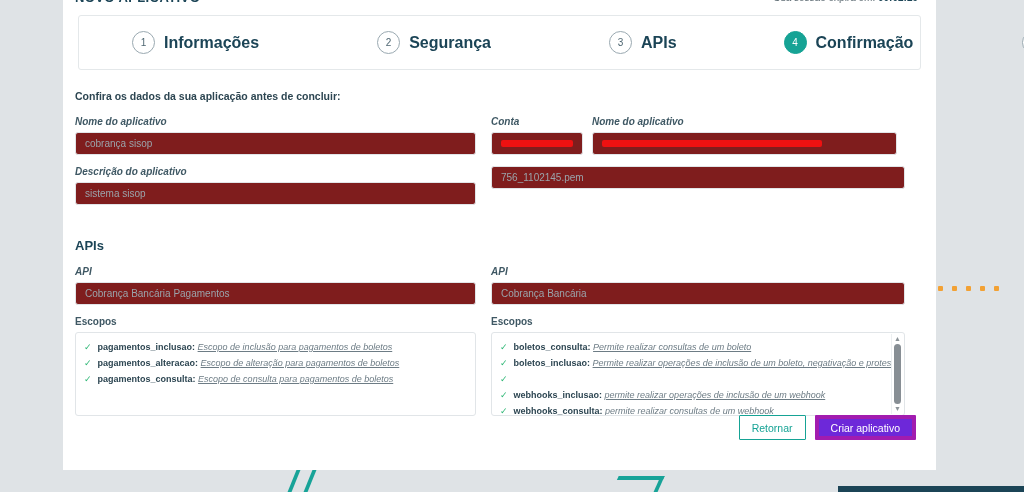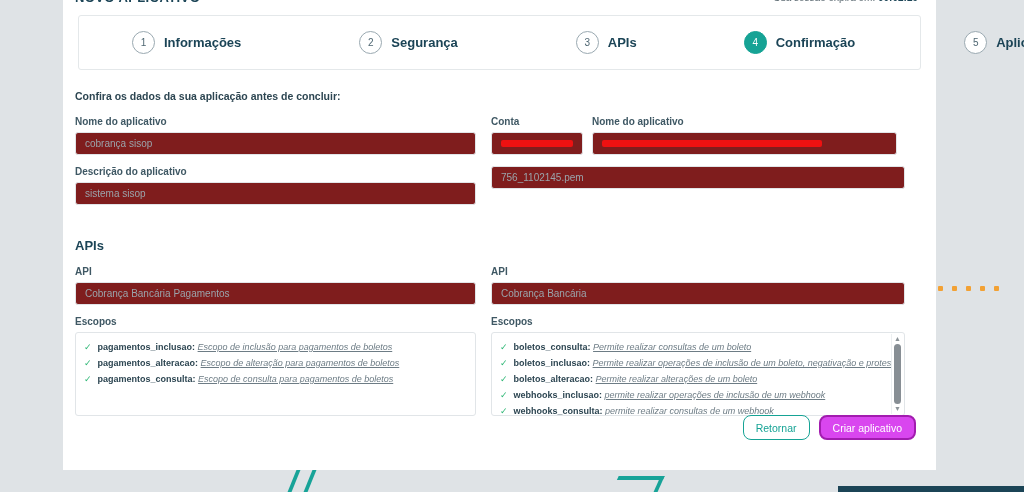--- a/index.html
+++ b/index.html
@@ -73,38 +73,38 @@
   .step:nth-child(3) { margin-left: 118px; }
   .step:nth-child(4) { margin-left: 107px; }
   .step:nth-child(5) { margin-left: 109px; }
   .step .circ {
     width: 23px; height: 23px; border-radius: 50%;
     border: 1px solid #9aa9b1; color: #4e6672;
     display: flex; align-items: center; justify-content: center;
     font-size: 10px; background: #fff;
   }
   .step.active .circ { background: #16a395; border-color: #16a395; color: #fff; }
-  .step .lbl { font-size: 13px; font-weight: bold; color: #1b4456; white-space: nowrap; }
+  .step .lbl { font-size: 16px; font-weight: bold; color: #1b4456; white-space: nowrap; }
 
   
   .content { position: absolute; left: 12px; top: 100px; width: 835px; }
   .intro { font-size: 10.5px; font-weight: bold; color: #2d4652; margin-bottom: 14px; }
   .sec-title {
     font-size: 13px; font-weight: bold; color: #1b4456;
     margin-bottom: 13px;
   }
   .sec-title.apis { margin-top: 22px; }
 
   .row { display: flex; }
   .col { display: flex; flex-direction: column; }
 
   .fld { margin-bottom: 11px; }
   .fld label {
     display: block; font-size: 10px; font-weight: bold;
-    color: #3f5864; margin-bottom: 5px;
+    color: #3f5864; margin-bottom: 5px; font-style: italic;
   }
   .inp {
     height: 23px; border: 1px solid #e1e5e8; border-radius: 3px;
     background: #7f1d1d; display: flex; align-items: center;
     padding: 0 9px; font-size: 10px; color: #9aa4ab;
     overflow: hidden; white-space: nowrap;
   }
   .redact {
     display: inline-block; height: 7px; background: #ee1111;
     border-radius: 2px;
@@ -142,26 +142,26 @@
   .sbar .thumb {
     width: 7px; flex: 1; margin: 2px 0; background: #878e94; border-radius: 4px;
   }
 
   
   .btns {
     position: absolute; right: 20px; top: 425px;
     display: flex; gap: 9px; align-items: center;
   }
   .btn {
-    height: 25px; border-radius: 8px; font-size: 10.5px;
+    height: 25px; border-radius: 1px; font-size: 10.5px;
     display: flex; align-items: center; justify-content: center;
     padding: 0 12px; cursor: pointer;
   }
   .btn-outline { background: #fff; border: 1px solid #16a395; color: #16a395; }
-  .btn-primary { background: #d946ef; border: 2px solid #a21caf; color: #fff; }
+  .btn-primary { background: #6d28d9; border: 4px solid #a21caf; color: #fff; }
 </style>
 </head>
 <body>
 
 <div id="root">
 
   <div class="dots">
     <i></i>
     <i></i>
     <i></i>
@@ -285,22 +285,20 @@
               <span><b>boletos_consulta:</b>
               <i>Permite realizar consultas de um boleto</i></span>
             </div>
             <div class="scope-item">
               <span class="chk">✓</span>
               <span><b>boletos_inclusao:</b>
               <i>Permite realizar operações de inclusão de um boleto, negativação e protesto</i></span>
             </div>
             <div class="scope-item">
               <span class="chk">✓</span>
-              <span><b>boletos_alteracao:</b>
-              <i>Permite realizar alterações de um boleto</i></span>
             </div>
             <div class="scope-item">
               <span class="chk">✓</span>
               <span><b>webhooks_inclusao:</b>
               <i>permite realizar operações de inclusão de um webhook</i></span>
             </div>
             <div class="scope-item">
               <span class="chk">✓</span>
               <span><b>webhooks_consulta:</b>
               <i>permite realizar consultas de um webhook</i></span>

